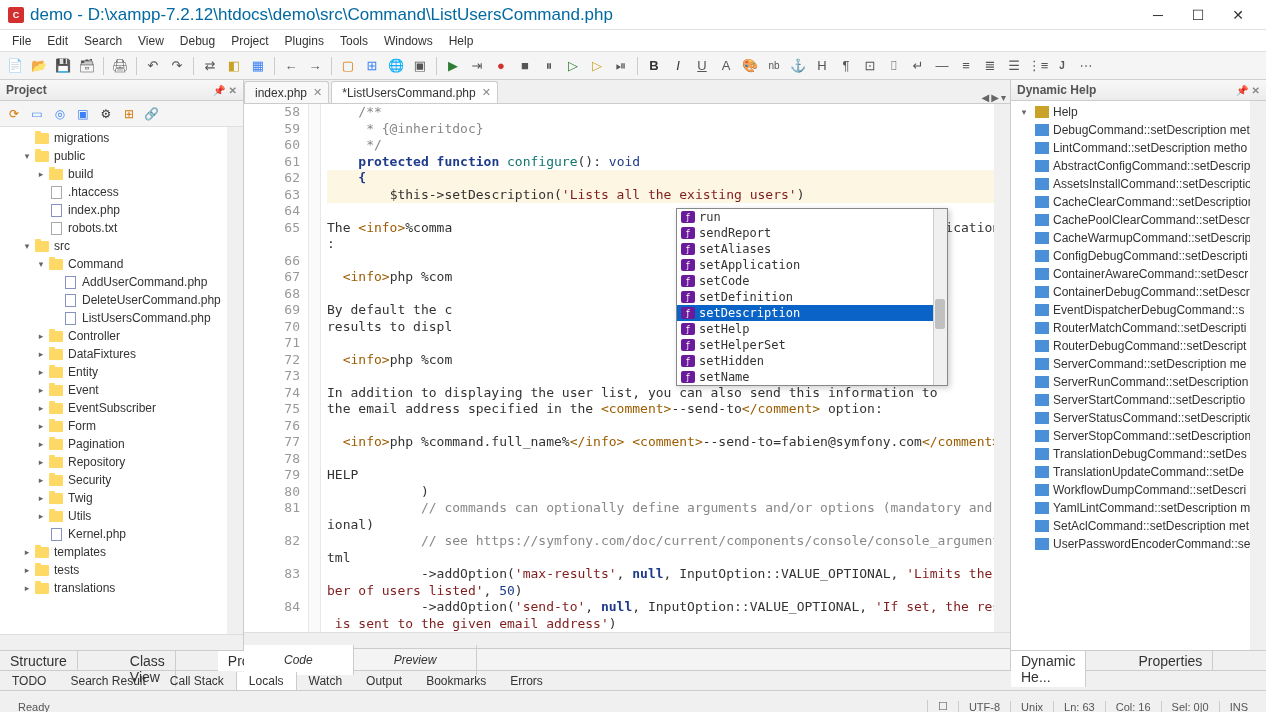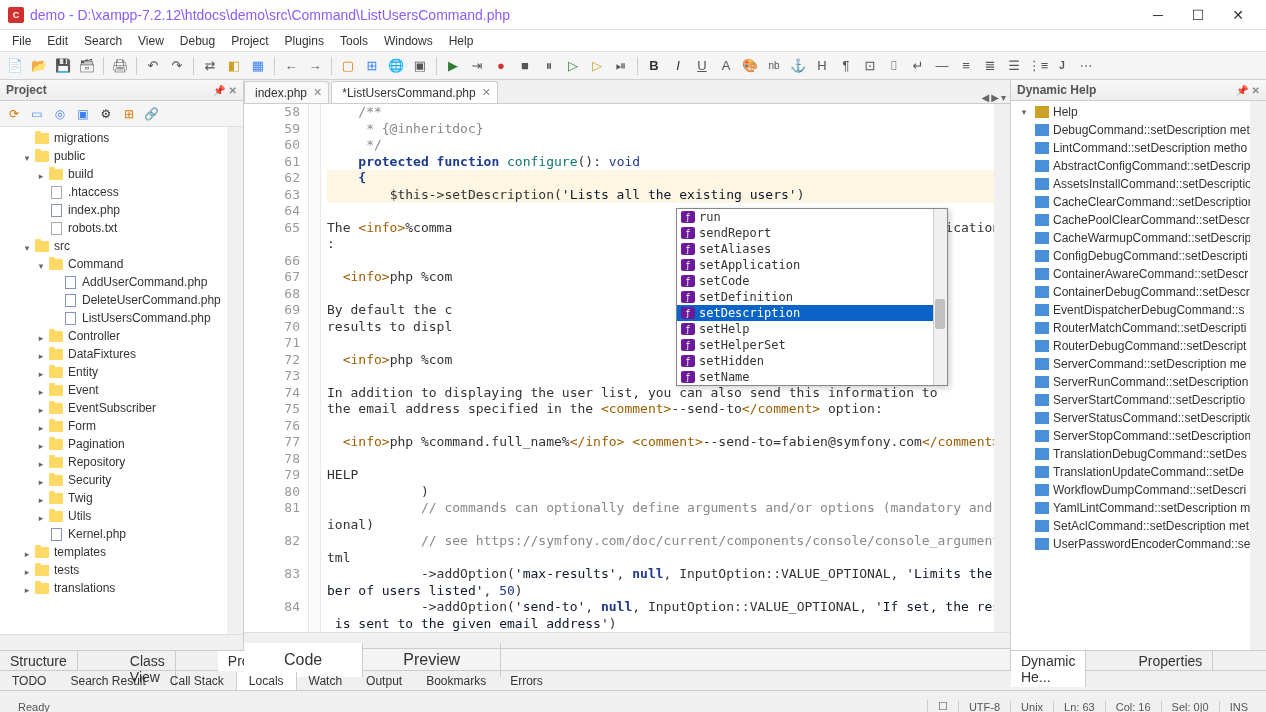--- a/index.html
+++ b/index.html
@@ -1,21 +1,21 @@
 <!DOCTYPE html>
 <html><head>
 <meta charset="utf-8">
 <style>
 * { box-sizing: border-box; margin: 0; padding: 0; }
 body { font-family: "Segoe UI", Tahoma, sans-serif; font-size: 12px; color: #333; background: #fff; width: 1266px; height: 712px; overflow: hidden; position: relative; }
 
 
 .titlebar { height: 30px; background: #fff; display: flex; align-items: center; padding: 0 8px; border-bottom: 1px solid #e0e0e0; }
 .titlebar .app-icon { width: 16px; height: 16px; background: #d32f2f; border-radius: 2px; margin-right: 6px; display: flex; align-items: center; justify-content: center; color: #fff; font-size: 9px; font-weight: bold; }
-.titlebar .title { flex: 1; font-size: 14px; color: #8b5cf6; }
+.titlebar .title { flex: 1; font-size: 17px; color: #0369a1; }
 .titlebar .win-controls { display: flex; gap: 0; }
 .titlebar .win-btn { width: 40px; height: 28px; display: flex; align-items: center; justify-content: center; cursor: pointer; font-size: 14px; }
 
 
 .menubar { height: 22px; background: #fff; display: flex; align-items: center; padding: 0 4px; border-bottom: 1px solid #e0e0e0; }
 .menubar .menu-item { padding: 2px 8px; cursor: pointer; font-size: 12px; }
 
 
 .toolbar { height: 28px; background: #f5f5f5; display: flex; align-items: center; padding: 0 4px; border-bottom: 1px solid #d0d0d0; gap: 2px; }
 .toolbar .tb-btn { width: 22px; height: 22px; display: flex; align-items: center; justify-content: center; cursor: pointer; border-radius: 2px; font-size: 13px; color: #555; }
@@ -29,21 +29,21 @@
 
 
 .panel-left { width: 244px; border-right: 1px solid #ccc; display: flex; flex-direction: column; background: #fff; }
 .panel-header { background: linear-gradient(#f8f8f8, #ececec); border-bottom: 1px solid #ccc; padding: 3px 6px; display: flex; align-items: center; justify-content: space-between; font-size: 12px; font-weight: bold; color: #555; }
 .panel-header .pin { font-size: 10px; color: #888; }
 .panel-toolbar { height: 26px; background: #f5f5f5; display: flex; align-items: center; padding: 0 4px; gap: 3px; border-bottom: 1px solid #e0e0e0; }
 .panel-toolbar .pt-btn { width: 20px; height: 20px; display: flex; align-items: center; justify-content: center; font-size: 12px; cursor: pointer; }
 
 .tree { flex: 1; overflow: auto; padding: 2px 0; position: relative; }
 .tree-scroll { position: absolute; right: 0; top: 0; width: 16px; height: 100%; background: #f0f0f0; }
-.tree-item { display: flex; align-items: flex-end; padding: 2px 4px; cursor: pointer; font-size: 12px; white-space: nowrap; }
+.tree-item { display: flex; align-items: center; padding: 2px 4px; cursor: pointer; font-size: 12px; white-space: nowrap; }
 .tree-item .arrow { width: 14px; font-size: 9px; color: #666; display: inline-flex; justify-content: center; }
 .tree-item .icon { width: 16px; height: 14px; margin-right: 4px; display: inline-flex; align-items: center; justify-content: center; }
 .folder-icon { background: #ffd966; width: 14px; height: 11px; border-radius: 1px; position: relative; }
 .folder-icon::before { content: ""; position: absolute; top: -2px; left: 0; width: 6px; height: 2px; background: #ffd966; border-radius: 1px 1px 0 0; }
 .file-icon { width: 11px; height: 13px; background: #fff; border: 1px solid #aaa; position: relative; }
 .php-icon { width: 11px; height: 13px; background: #fff; border: 1px solid #8892bf; }
 .indent-1 { padding-left: 20px; }
 .indent-2 { padding-left: 34px; }
 .indent-3 { padding-left: 48px; }
 
@@ -57,21 +57,21 @@
 .tabs-scroll span { font-size: 10px; color: #666; cursor: pointer; }
 
 .editor-body { flex: 1; display: flex; overflow: hidden; position: relative; font-family: Consolas, monospace; font-size: 13px; }
 .gutter { width: 65px; background: #fff; text-align: right; padding: 0 8px 0 0; color: #999; border-right: 1px solid #e8e8e8; line-height: 16.5px; }
 .fold-gutter { width: 12px; background: #fafafa; border-right: 1px solid #e8e8e8; }
 .code-content { flex: 1; padding: 0 6px; line-height: 16.5px; white-space: pre; overflow: hidden; position: relative; }
 .code-line { height: 16.5px; }
 .code-line.hl { background: #fdf6e3; }
 .code-line.hl-start { background: #fdf6e3; }
 .kw { color: #1e3a8a; font-weight: bold; }
-.str { color: #0f172a; }
+.str { color: #7f1d1d; }
 .com { color: #888; }
 .var { color: #333; }
 .type { color: #1e3a8a; }
 .num { color: #1e3a8a; }
 .tag { color: #9c5d00; }
 .fn { color: #0f766e; }
 .null { color: #1e3a8a; font-weight: bold; }
 
 .editor-scroll-v { position: absolute; right: 0; top: 0; width: 16px; height: 100%; background: #f0f0f0; }
 .editor-scroll-h { height: 16px; background: #f0f0f0; border-top: 1px solid #ddd; display: flex; }
@@ -100,21 +100,21 @@
 .bottom-tabs { height: 20px; background: #f0f0f0; border-top: 1px solid #ccc; display: flex; align-items: center; font-size: 12px; }
 .bottom-tabs .bt { padding: 2px 12px; cursor: pointer; }
 .bottom-tabs .bt.active { background: #fff; border-left: 1px solid #ccc; border-right: 1px solid #ccc; }
 
 
 .statusbar { height: 32px; background: #f0f0f0; border-top: 1px solid #ccc; display: flex; align-items: center; padding: 0 8px; font-size: 11px; color: #555; }
 .statusbar .status-seg { padding: 0 10px; border-left: 1px solid #ccc; }
 .statusbar .status-seg:first-child { border-left: none; flex: 1; }
 
 .editor-bottom-tabs { height: 22px; background: #f4f4f4; border-top: 1px solid #ccc; display: flex; align-items: center; }
-.editor-bottom-tabs .ebt { padding: 8px 40px; border-right: 1px solid #ccc; cursor: pointer; font-size: 16px; }
+.editor-bottom-tabs .ebt { padding: 8px 40px; border-right: 1px solid #ccc; cursor: pointer; font-size: 12px; font-style: italic; }
 .editor-bottom-tabs .ebt.active { background: #fff; }
 </style>
 </head>
 <body>
 
 <div class="titlebar">
   <div class="app-icon">C</div>
   <div class="title">demo - D:\xampp-7.2.12\htdocs\demo\src\Command\ListUsersCommand.php</div>
   <div class="win-controls">
     <div class="win-btn">─</div>

